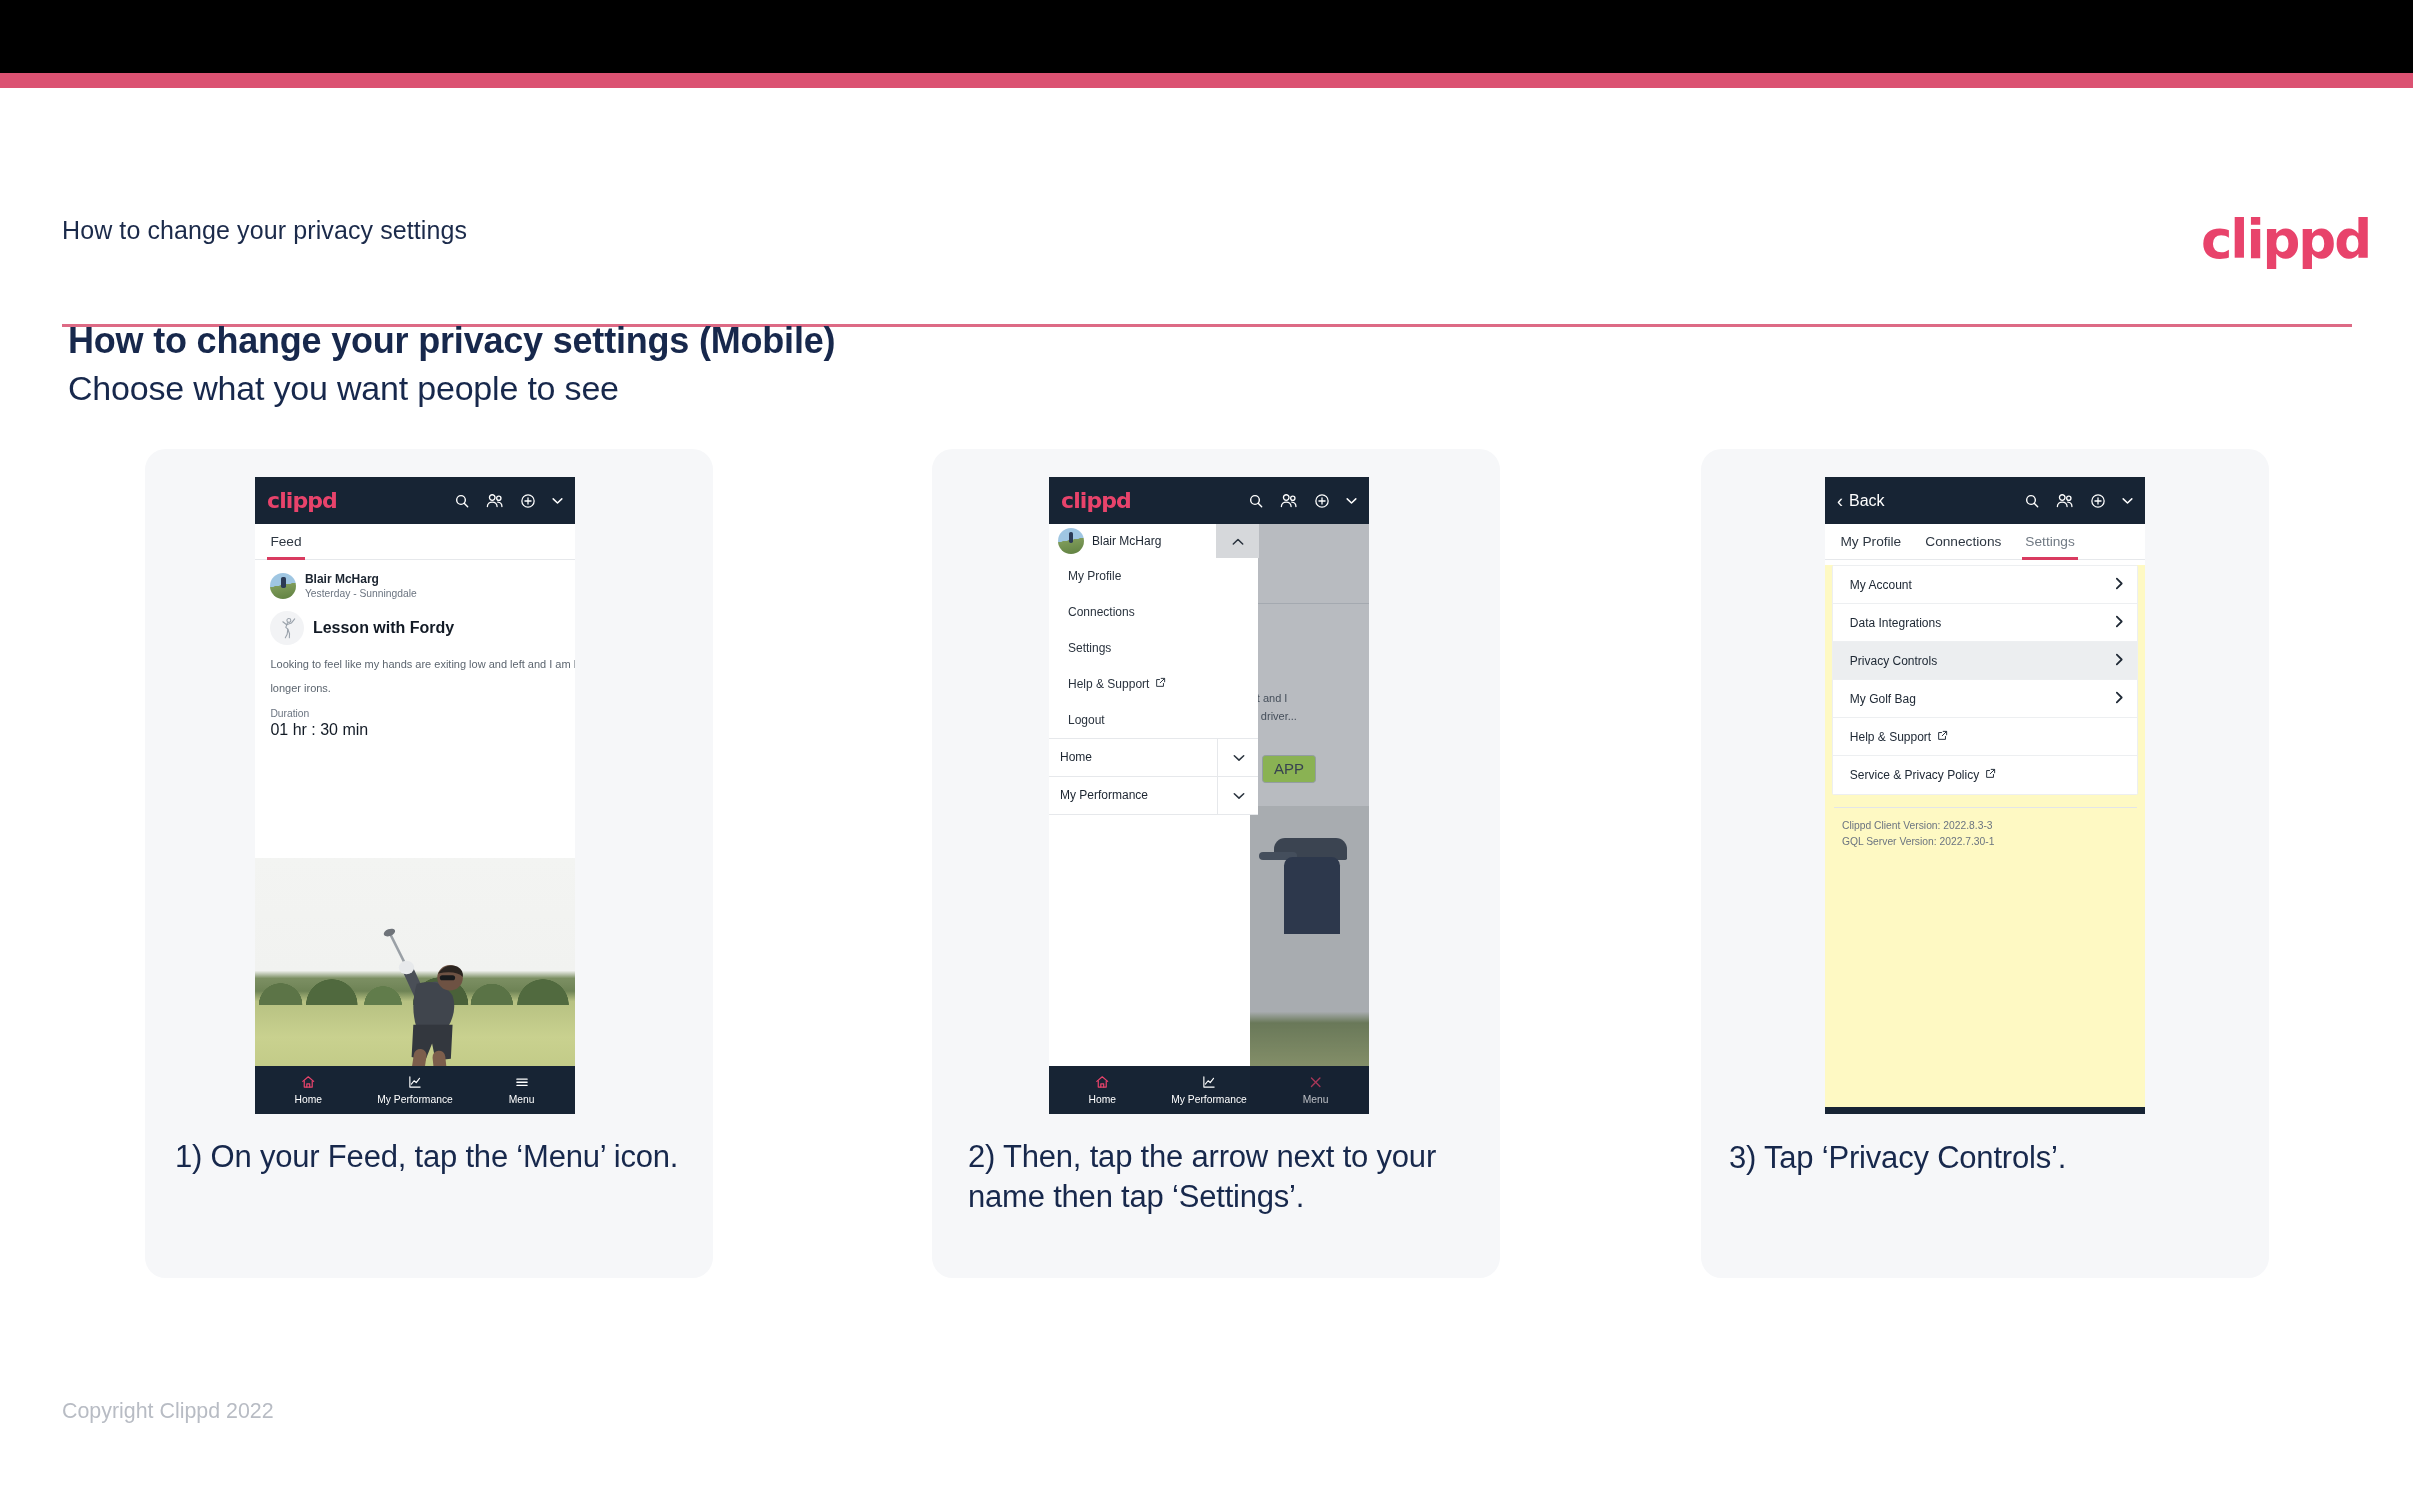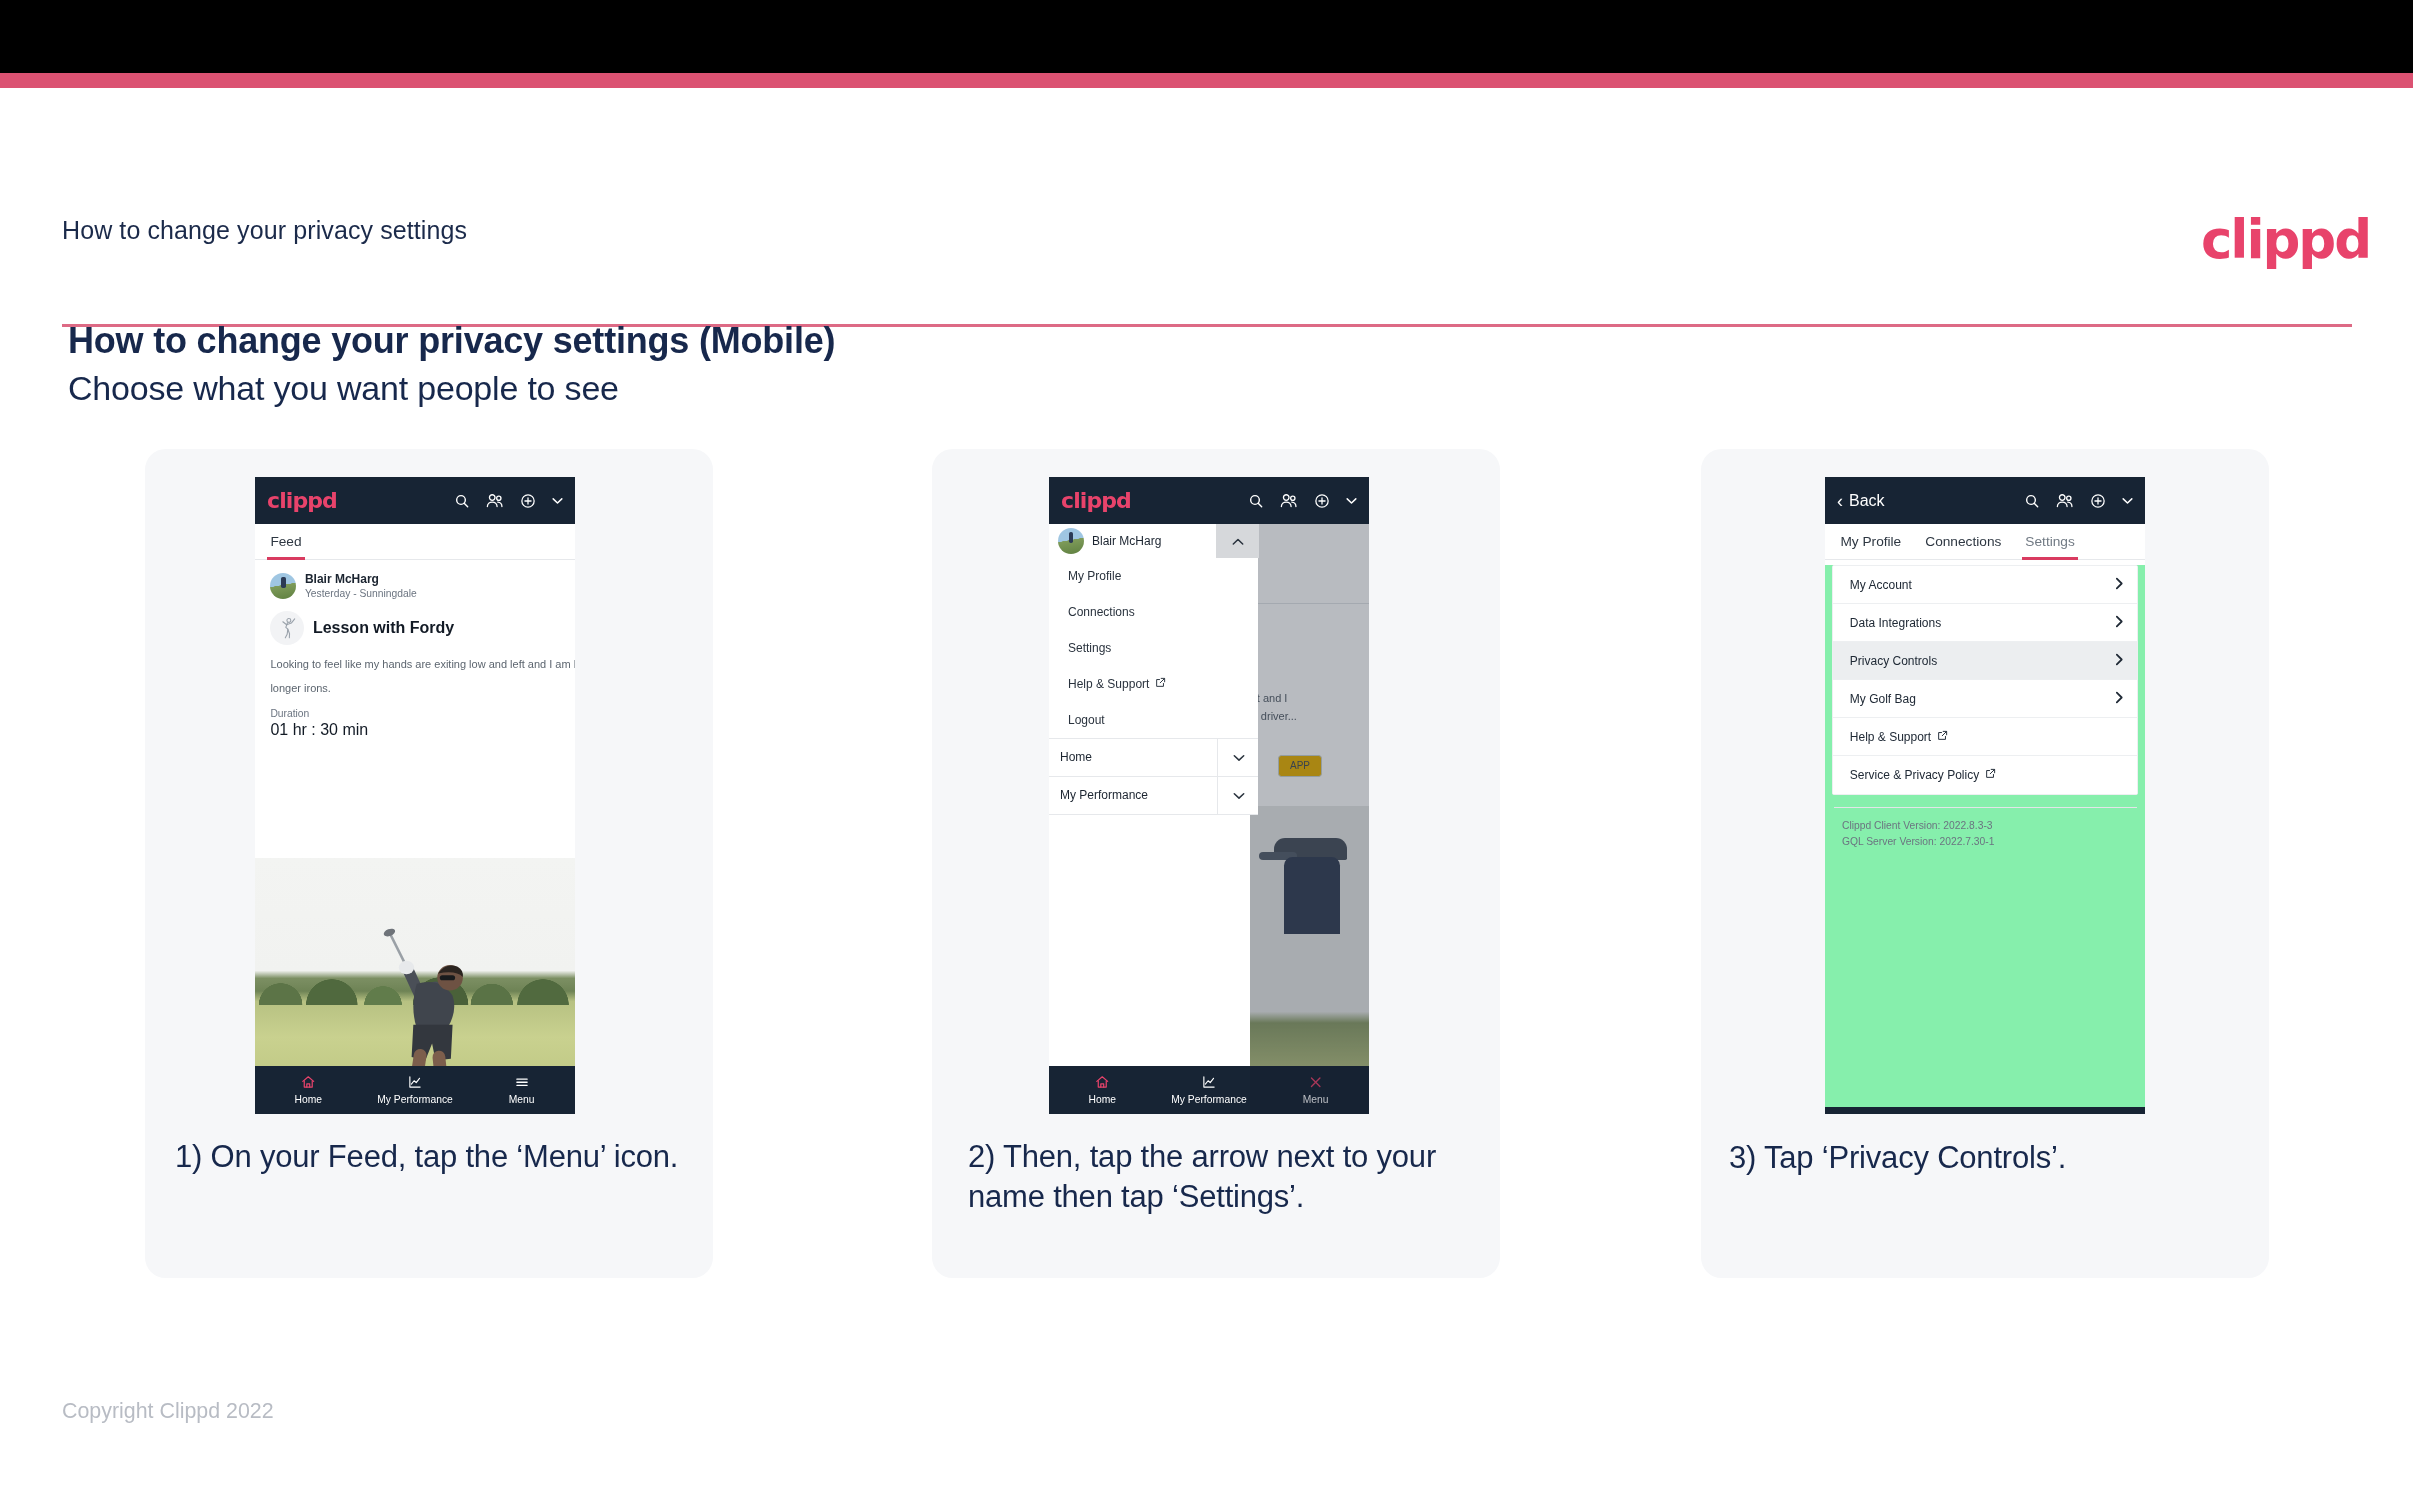--- a/index.html
+++ b/index.html
@@ -163,23 +163,23 @@
   .dim-bg {
     position:absolute; left:201px; top:0; width:120px; height:656px;
     background:#fff; overflow:hidden;
   }
   .dim-bg .shade { position:absolute; inset:0; background:rgba(20,30,45,.30); z-index:3; }
   .dim-card { position:absolute; left:0; top:39px; right:0; height:479px; background:#fff; }
   .dim-line { position:absolute; left:0; right:0; top:79px; height:0.9px; background:#E3E5E8; }
   .dim-text1 { position:absolute; left:6.8px; top:168px; font-size:11px; color:#5C656F; }
   .dim-text2 { position:absolute; left:1.7px; top:186px; font-size:11px; color:#5C656F; }
   .dim-chip {
-    position:absolute; left:28px; top:231px; padding:4.3px 11px;
-    border:0.9px solid #CBD5D3; border-radius:3.4px; font-size:10px;
-    color:#47525E; background:#eab308;
+    position:absolute; left:12px; top:231px; padding:4.3px 11px;
+    border:0.9px solid #CBD5D3; border-radius:3.4px; font-size:15px;
+    color:#47525E; background:#bef264;
   }
   .dim-photo {
     position:absolute; left:0; right:0; top:282px; bottom:0;
     background:linear-gradient(to bottom,#E9EAE8 0%,#E9EAE8 55%,#8FA06C 58%,#C5CE8C 75%,#B6BF7E 100%);
     overflow:hidden;
   }
   .dim-cap {
     position:absolute; left:24px; top:32px; width:73px; height:22px;
     background:#4C5561; border-radius:11px 11px 1.7px 1.7px;
   }
@@ -213,21 +213,21 @@
     font-size:12px; color:#1B2430; border-bottom:0.9px solid #E6E8EB;
     position:relative;
   }
   .drawer-row .rc {
     position:absolute; left:168px; top:0; height:38px; width:42px;
     display:flex; align-items:center; justify-content:center;
     border-left:0.9px solid #E6E8EB;
   }
 
   
-  .settings-wrap { position:relative; background:#86efac; height:590px; }
+  .settings-wrap { position:relative; background:#fef9c3; height:590px; }
   .settings-list { margin:5.1px 6.8px 0; background:#fff; border-radius:1.7px;
                    border:0.9px solid #EDEFF1; overflow:hidden; }
   .set-row {
     height:38px; display:flex; align-items:center; padding:0 13.7px 0 17px;
     font-size:12px; color:#202A36; border-bottom:0.9px solid #EDEFF1;
     gap:6px; background:#fff;
   }
   .set-row.sel { background:#ECEEF0; }
   .set-row:last-child { border-bottom:none; }
   .set-row .grow { flex:1; }

